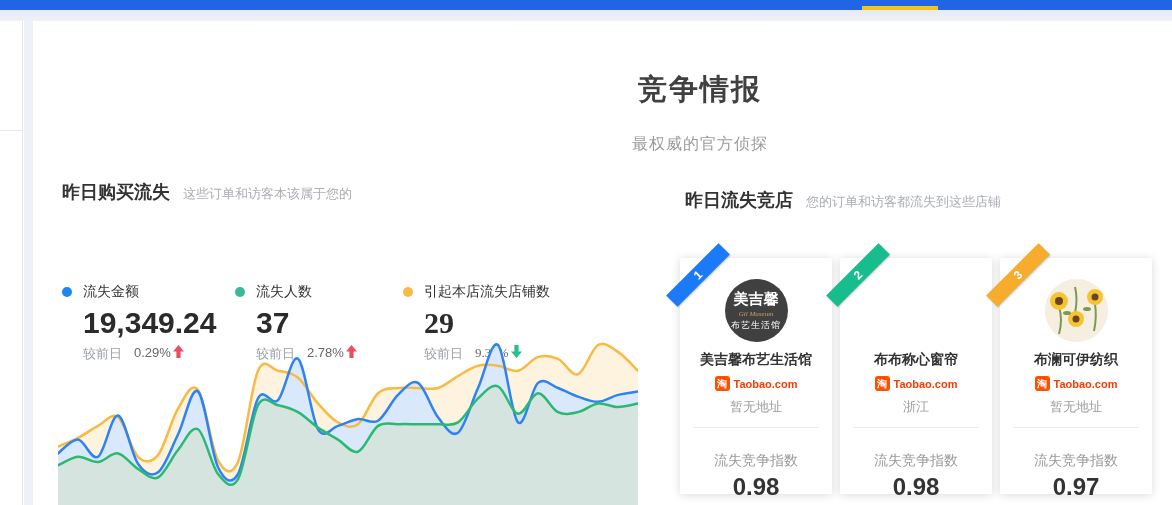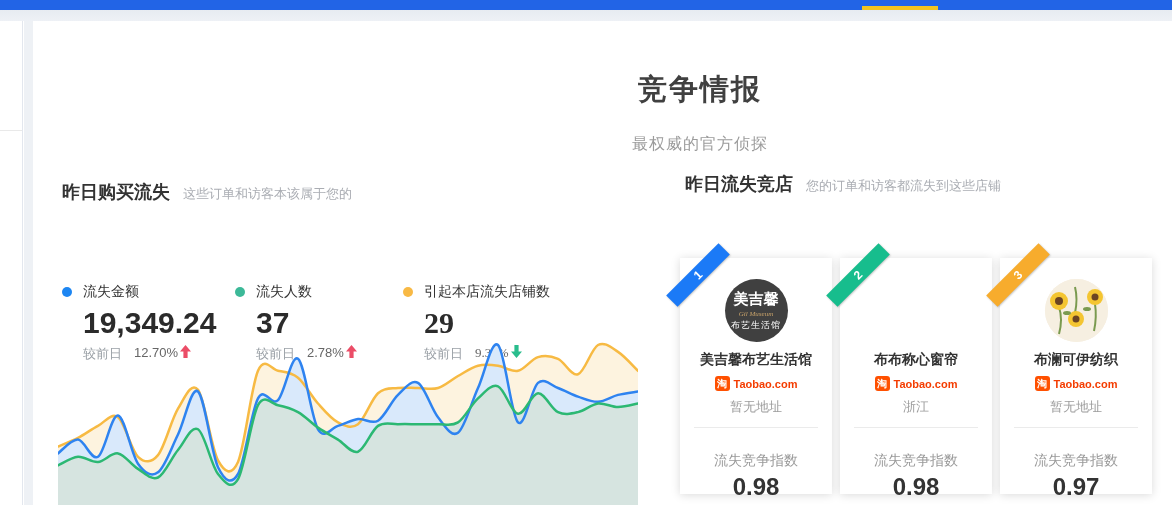--- a/index.html
+++ b/index.html
@@ -21,21 +21,21 @@
   
   .page-header { position:absolute; left:430px; top:70px; width:540px; text-align:center; }
   .page-title { font-size:29px; font-weight:700; color:#404040; letter-spacing:2px; }
   .page-subtitle { margin-top:24px; font-size:16px; color:#9b9b9b; letter-spacing:1px; }
 
   
   .section-header { position:absolute; white-space:nowrap; }
   .section-header .h { font-size:18px; font-weight:bold; color:#333;text-align:right; }
   .section-header .s { font-size:13px; color:#aaadb3; margin-left:13px; }
   #left-header { left:62px; top:180px; }
-  #right-header { left:685px; top:172px; }
+  #right-header { left:685px; top:188px; }
 
   
   .metric { position:absolute; top:239px; }
   #metric-0 { left:62px; } #metric-1 { left:235px; } #metric-2 { left:403px;font-family:Liberation Serif, serif; }
   .metric-head { display:flex; align-items:center;margin-top:44px; }
   .dot { width:10px; height:10px; border-radius:50%; flex:0 0 auto; }
   .metric-label { font-size:14px; color:#333; margin-left:11px; white-space:nowrap; }
   .metric-value { margin:5px 0 5px 21px; font-size:30px; font-weight:600; color:#2b2b2b; }
   .metric-change { margin-left:21px; font-size:13px; color:#9aa0a6; display:flex; align-items:flex-start; white-space:nowrap; }
   .metric-change .pct { color:#666; margin-left:12px; }
@@ -95,21 +95,21 @@
 </div>
 
 <div class="metric" id="metric-0">
   <div class="metric-head">
     <span class="dot" style="background: rgb(29, 134, 242);"></span>
     <span class="metric-label">流失金额</span>
   </div>
   <div class="metric-value">19,349.24</div>
   <div class="metric-change">
     <span>较前日</span>
-    <span class="pct">12.70%</span>
+    <span class="pct">0.29%</span>
     <span class="arrow">
       <svg width="11" height="13" viewBox="0 0 11 13" style="display: block; color: rgb(235, 77, 103);">
           <path d="M5.5 0 L11 6.5 H7.6 V13 H3.4 V6.5 H0 Z" fill="currentColor"></path>
         </svg>
     </span>
   </div>
 </div>
 
 <div class="metric" id="metric-1">
   <div class="metric-head">

